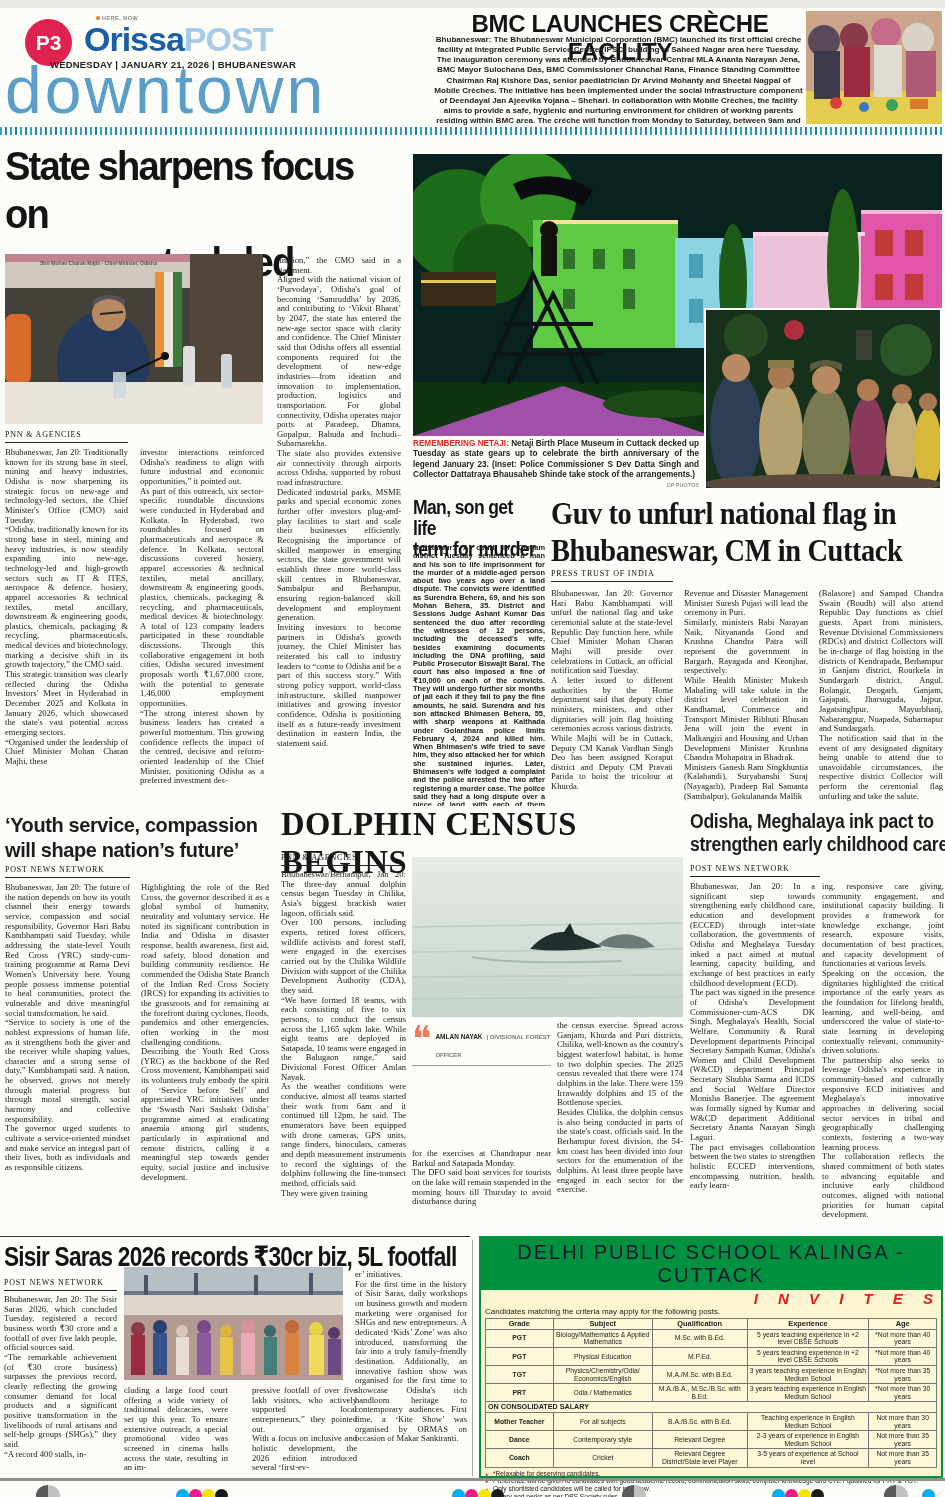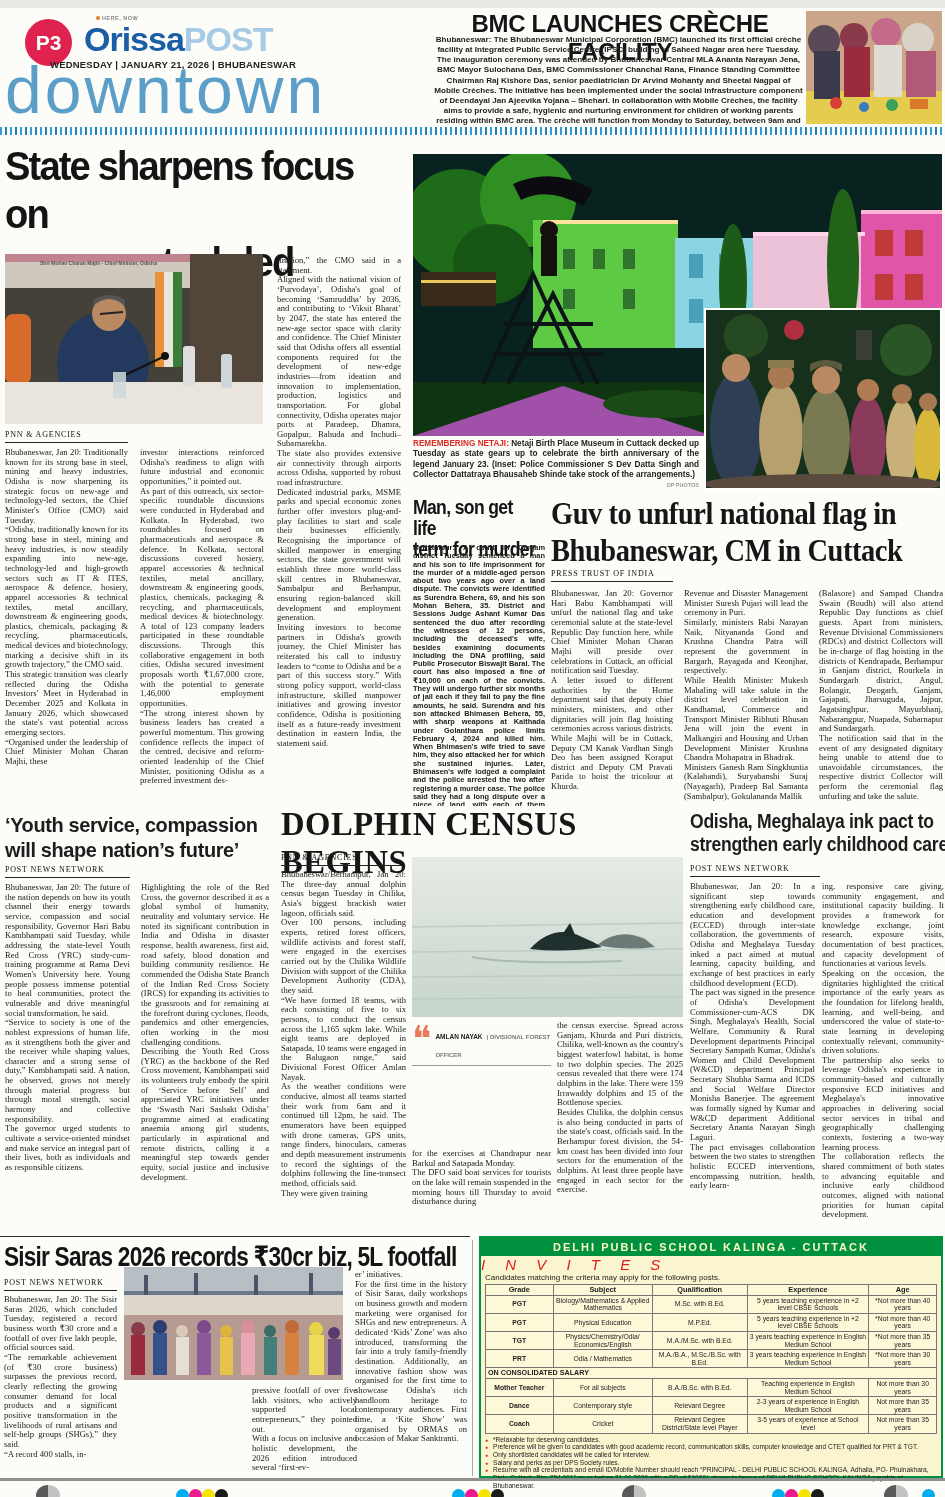--- a/index.html
+++ b/index.html
@@ -61,24 +61,24 @@
   #pact-headline{left:690px;top:802px;width:290px;font:700 19.5px/23px "Liberation Sans",sans-serif;
                  color:#1d1d1d;letter-spacing:-.3px;transform:scaleX(.9);transform-origin:left;}
   
   #saras-rule{left:0;top:1228px;width:470px;height:1px;background:#333;}
   #saras-headline{left:4px;top:1232px;width:560px;font-size:28px;letter-spacing:-1px;
                   transform:scaleX(.81);transform-origin:left;}
   #saras-vrule{left:472px;top:1232px;width:1px;height:236px;background:#aaa;}
   
   #ad{left:479px;top:1228px;width:460px;height:238px;border:2.5px solid #009140;background:#fbf5cf;
       font-family:"Liberation Sans","DejaVu Sans",sans-serif;}
-  #ad-title{background:#009140;color:#fef9c3;font-weight:700;font-size:11px;text-align:center;
+  #ad-title{background:#009140;color:#0f172a;font-weight:400;font-size:20px;text-align:center;
             letter-spacing:2px;padding:3px 0;}
-  #ad-invites{color:#e01e1e;font-style:italic;font-weight:400;font-size:15px;letter-spacing:8px;
-              text-align:left;line-height:17px;}
+  #ad-invites{color:#e01e1e;font-style:italic;font-weight:700;font-size:15px;letter-spacing:8px;
+              text-align:right;line-height:17px;}
   #ad-intro{font-size:8px;color:#222;padding:0 4px 2px 4px;}
   #ad table{width:calc(100% - 8px);margin:0 4px;border-collapse:collapse;font-size:6.8px;line-height:7.6px;
             color:#222;}
   #ad td,#ad th{border:1px solid #777;text-align:center;padding:1px 2px;background:#fdf8d8;}
   #ad th{font-weight:800;font-size:7.4px;}
   #ad .section-row td{text-align:left;font-weight:800;font-size:7.2px;}
   .ad-note{font:400 6.6px/7.7px "Liberation Sans",sans-serif;color:#222;padding:0 6px 0 12px;position:relative;}
   .ad-note::before{content:"●";color:#e01e1e;font-size:5px;position:absolute;left:4px;top:1px;}
   #ad-notes{margin-top:2px;}
   
@@ -362,20 +362,21 @@
           <rect x="140" y="70" width="13" height="38" fill="#44807a"></rect>
         <circle cx="168" cy="60" r="7" fill="#c26a3a"></circle>
           <rect x="161" y="66" width="14" height="42" fill="#d8823f"></rect>
         <circle cx="192" cy="62" r="7" fill="#e8d24a"></circle>
           <rect x="185" y="68" width="15" height="40" fill="#f0dc5a"></rect>
         <circle cx="210" cy="66" r="6" fill="#5a3a6e"></circle>
           <rect x="204" y="72" width="13" height="36" fill="#6a4a80"></rect>
       </g>
     </svg>
   </div>
+  <div class="abs body-text" style="left:124px;top:1378px;width:104px;height:95px;">cluding a large food court offering a wide variety of traditional delicacies, were set up this year. To ensure extensive outreach, a special promotional video was screened in cinema halls across the state, resulting in an im-</div>
   <div class="abs body-text" style="left:252px;top:1378px;width:105px;height:95px;">pressive footfall of over five lakh visitors, who actively supported local entrepreneurs,” they pointed out.
 With a focus on inclusive and holistic development, the 2026 edition introduced several ‘first-ev-</div>
   <div class="abs body-text" style="left:355px;top:1262px;width:112px;height:211px;">er’ initiatives.
 For the first time in the history of Sisir Saras, daily workshops on business growth and modern marketing were organised for SHGs and new entrepreneurs. A dedicated ‘Kids’ Zone’ was also introduced, transforming the fair into a truly family-friendly destination. Additionally, an innovative fashion show was organised for the first time to showcase Odisha's rich handloom heritage to contemporary audiences. First time, a ‘Kite Show’ was organised by ORMAS on occasion of Makar Sanktranti.</div>
   <div class="abs" id="saras-vrule"></div>
 
   <div class="abs" id="ad">
     <div id="ad-title">DELHI PUBLIC SCHOOL KALINGA - CUTTACK</div>
     <div id="ad-invites">I N V I T E S</div>
     <div id="ad-intro">Candidates matching the criteria may apply for the following posts.</div>

